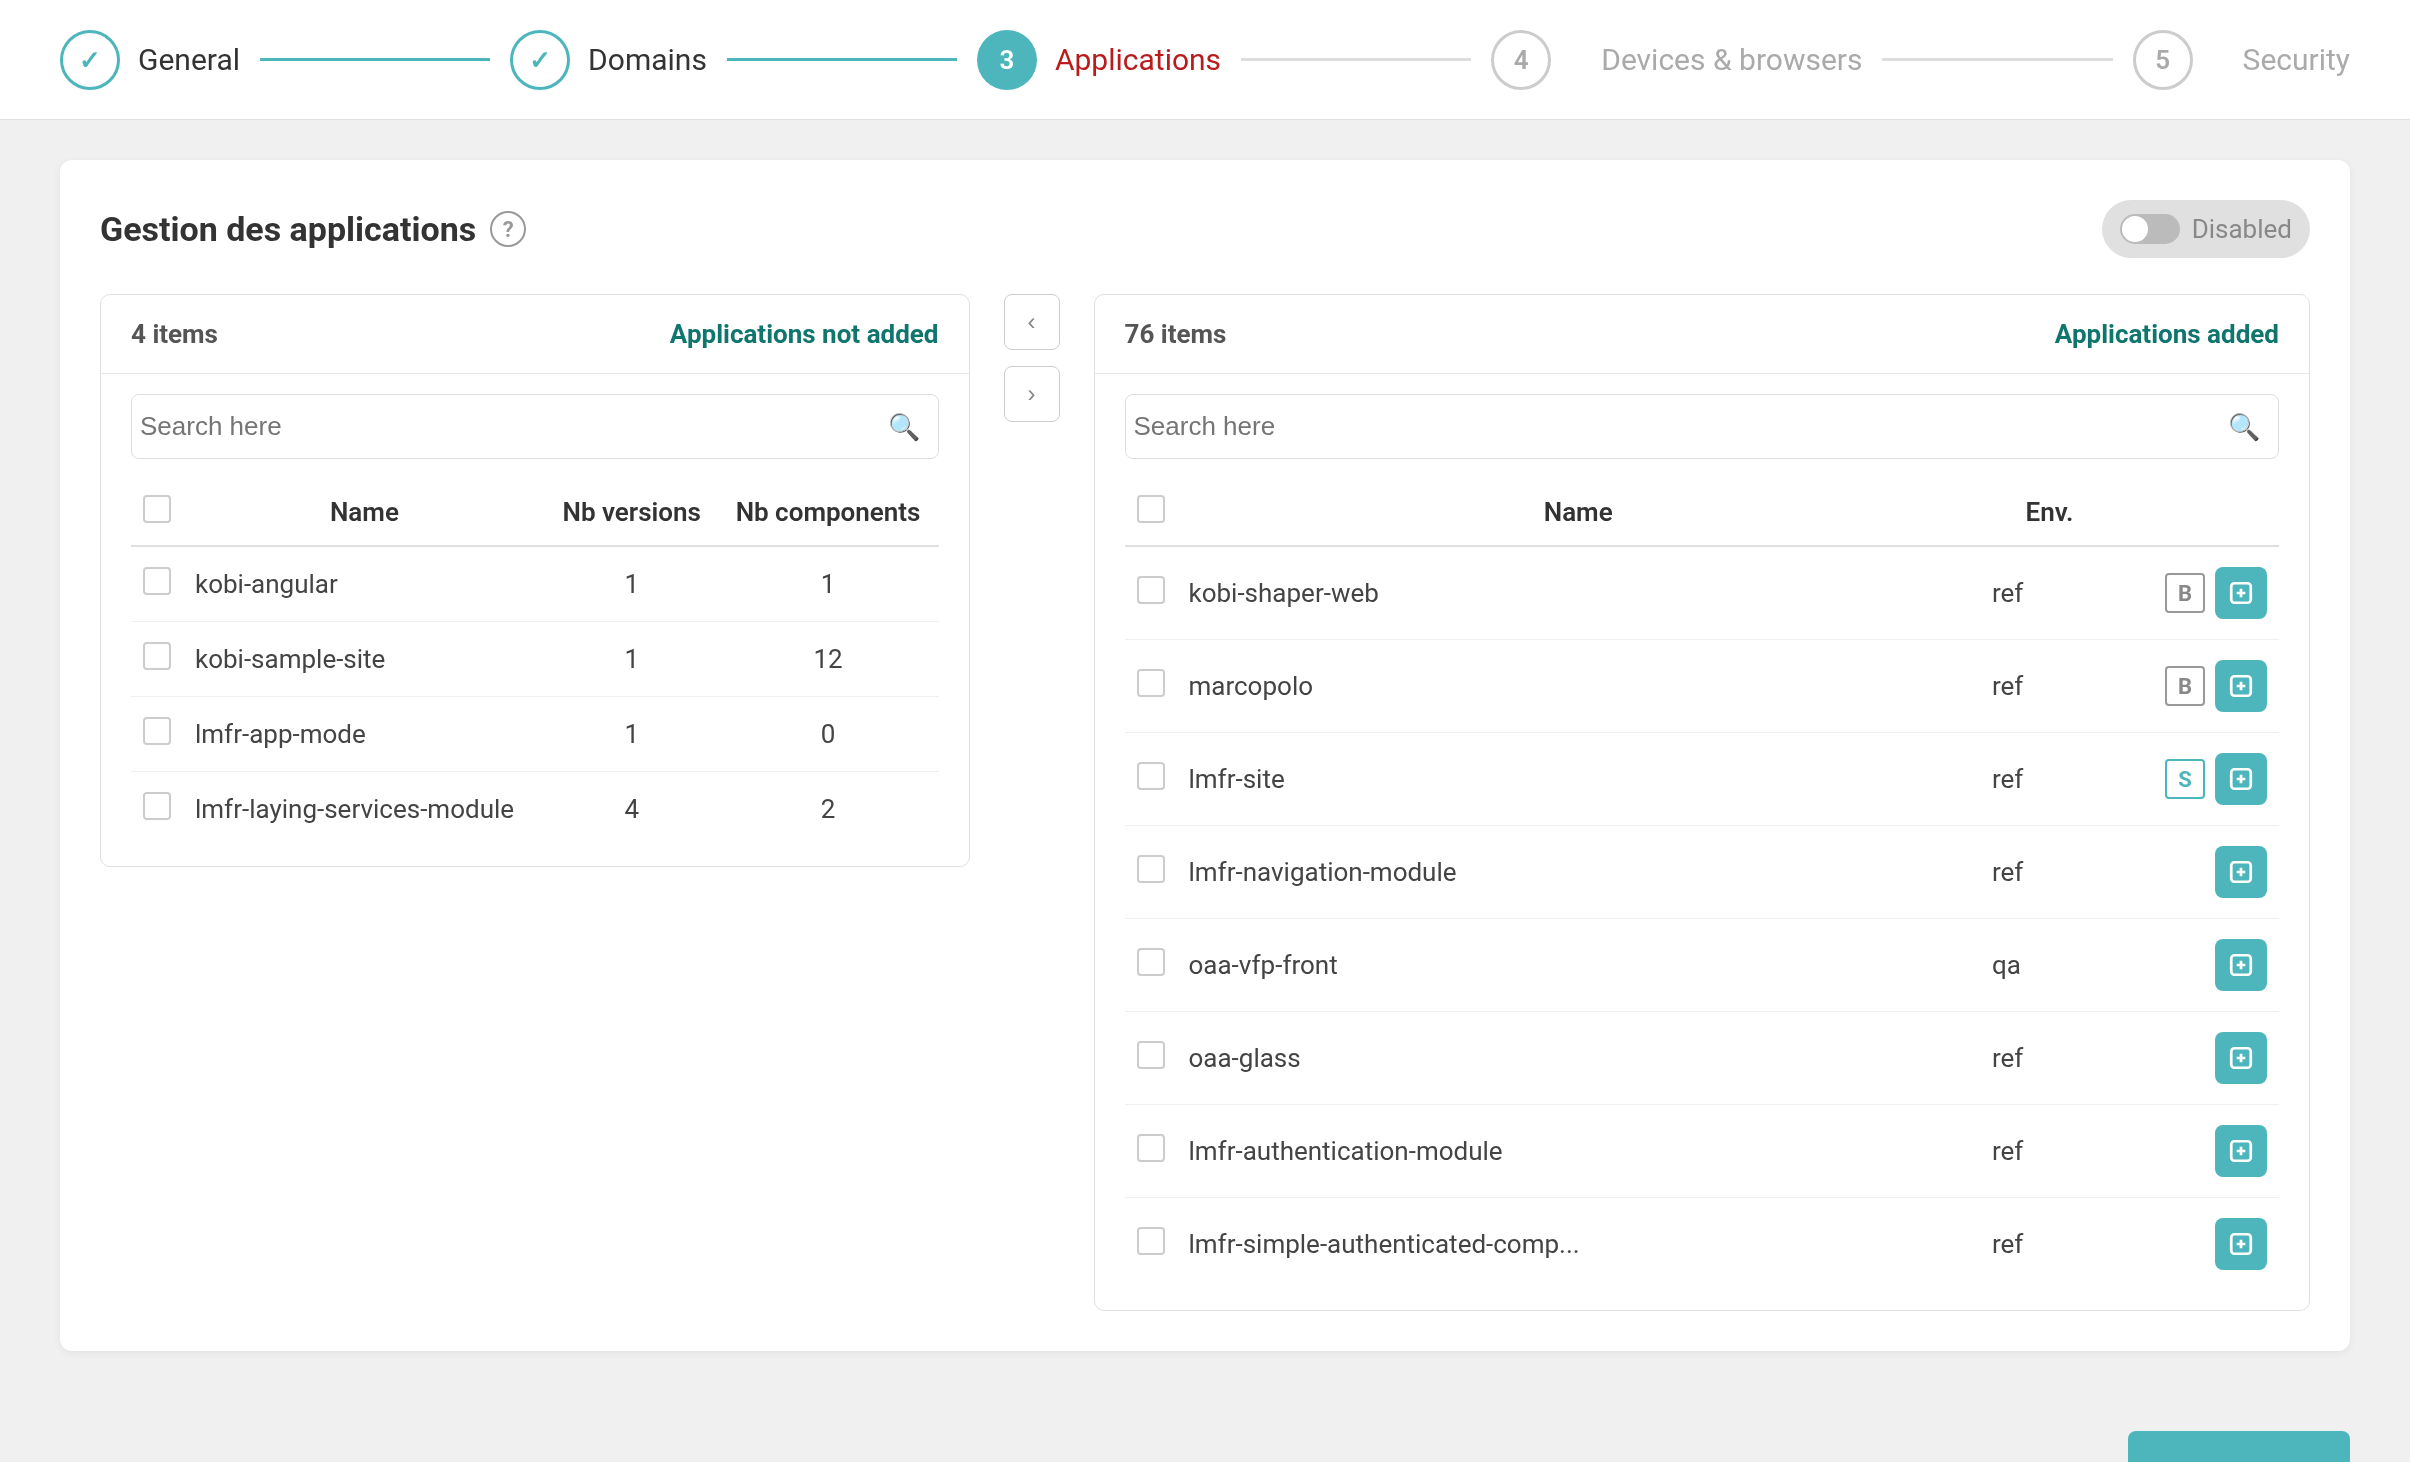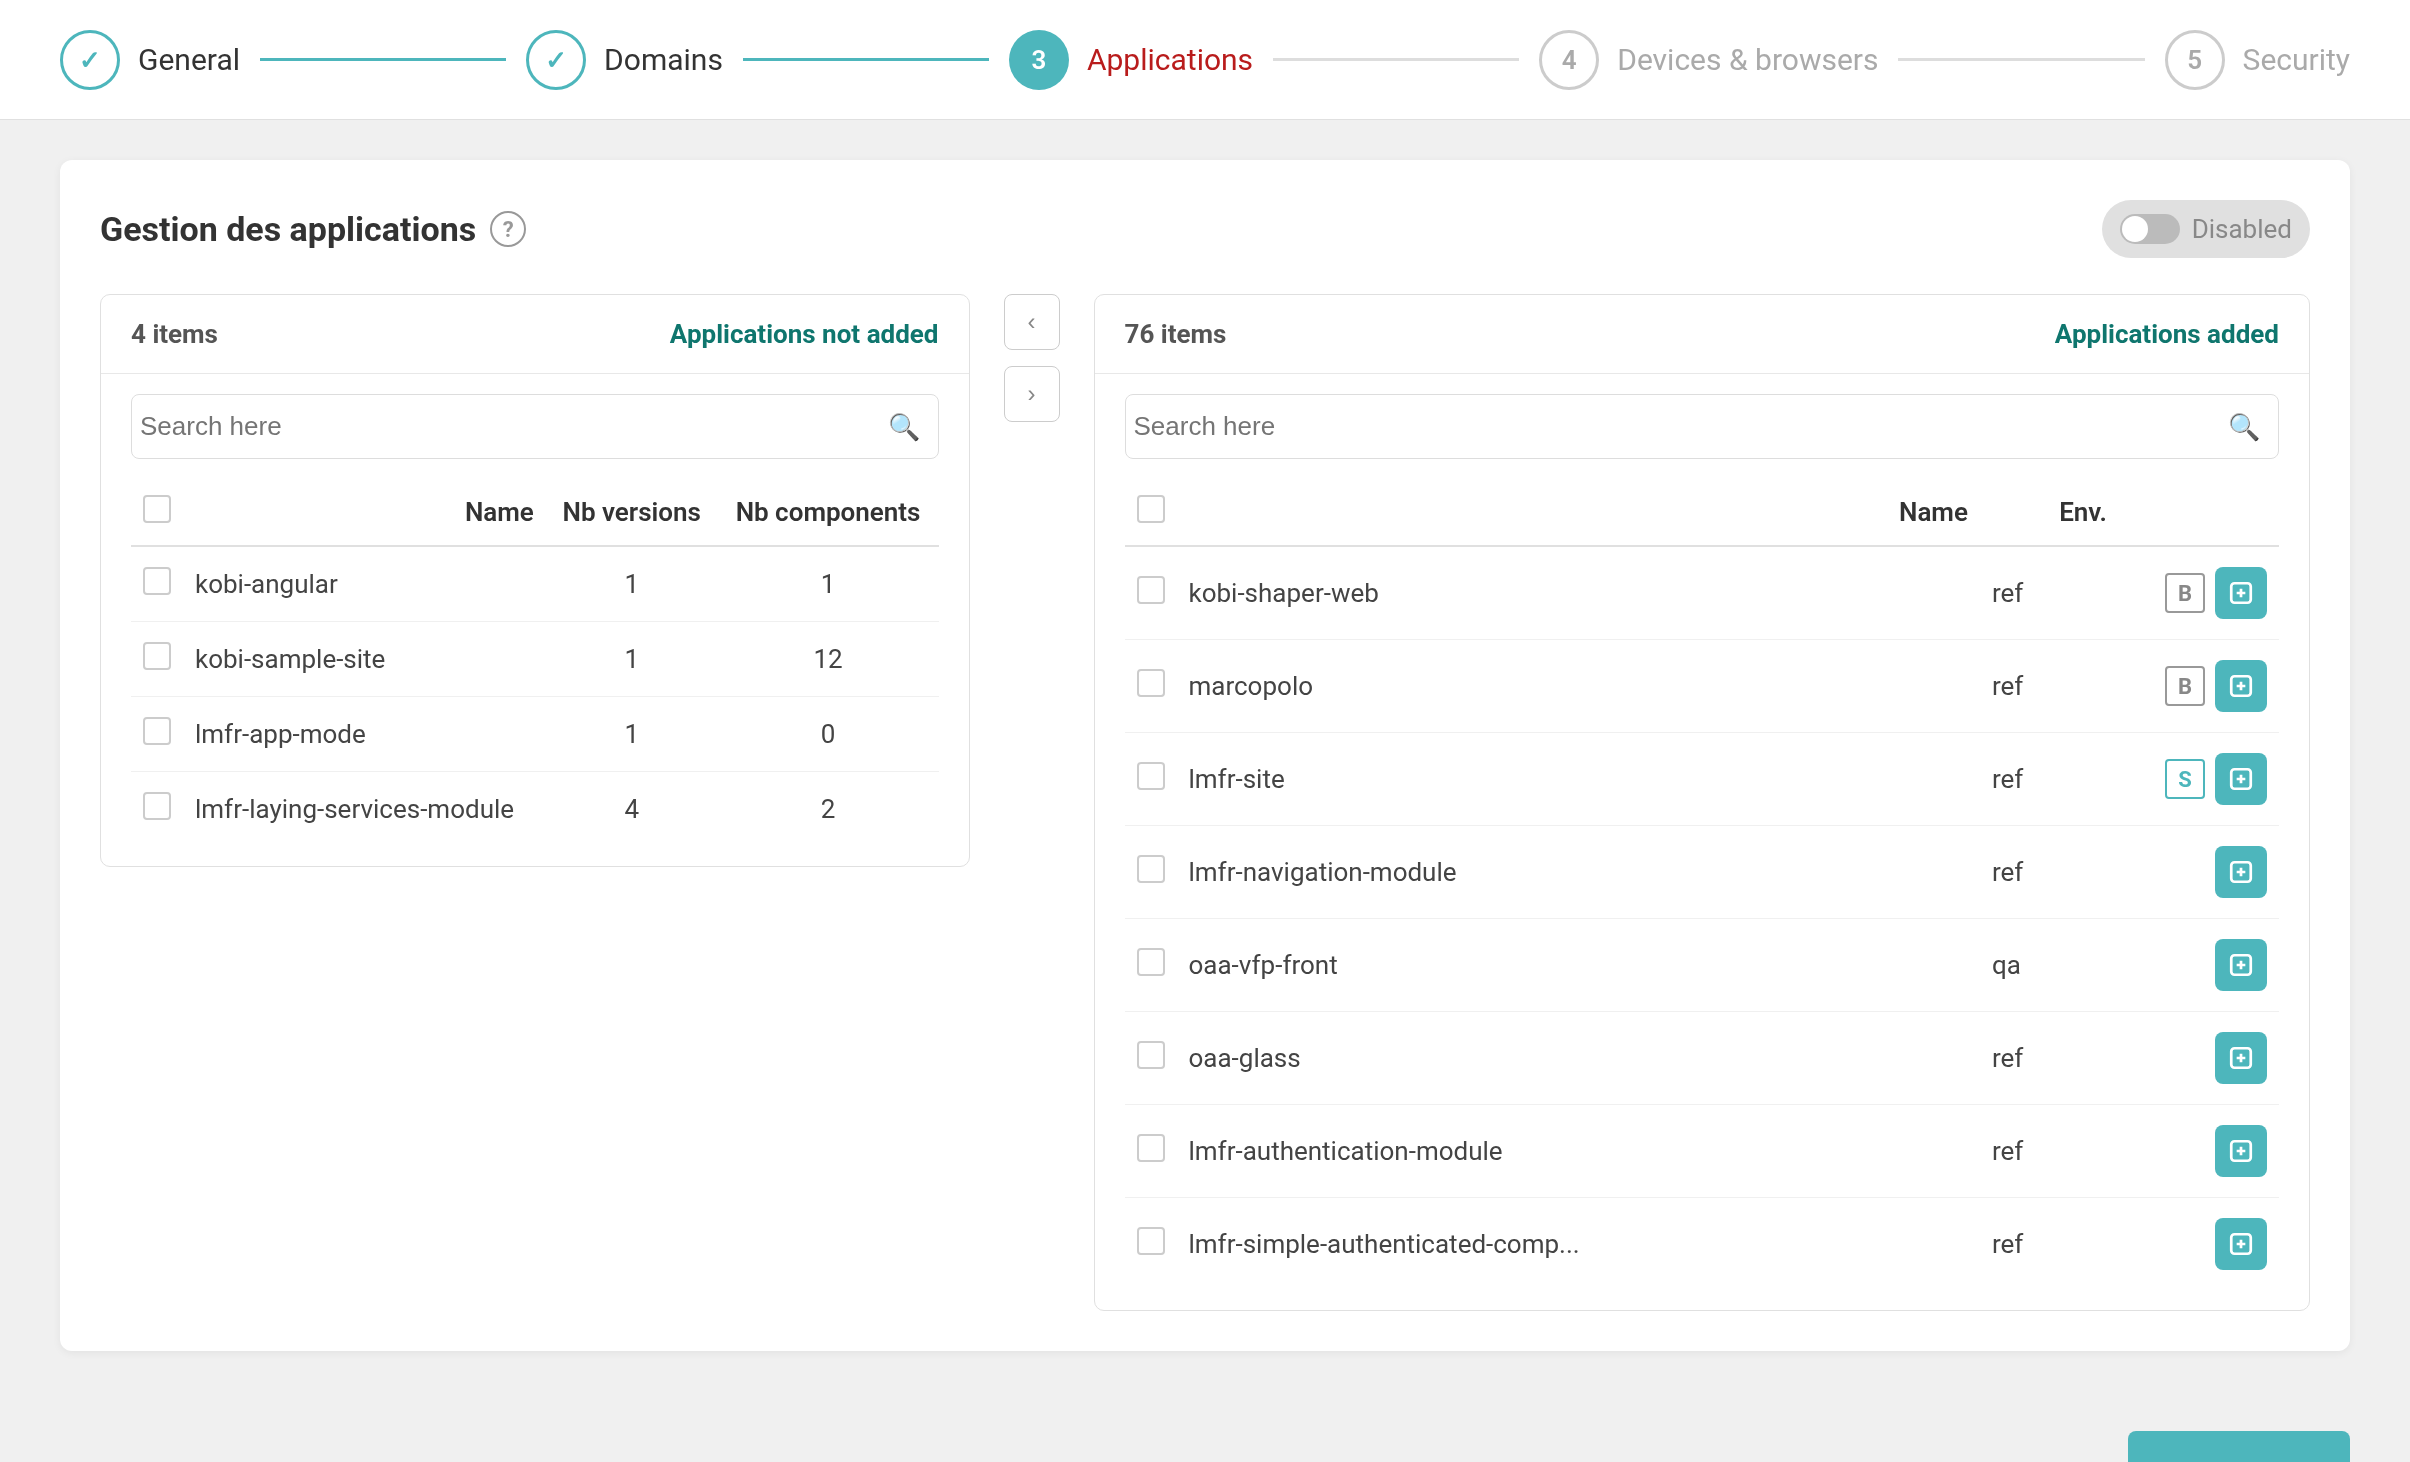--- a/index.html
+++ b/index.html
@@ -56,20 +56,21 @@
       font-size: 30px;
       color: #333;
       font-weight: 400;
     }
     .step-label.active {
       font-weight: 400;
       color: #b91c1c;
     }
     .step-label.inactive {
       color: #aaa;
+      margin-left: 32px;
     }
     .step-connector {
       flex: 1;
       height: 3px;
       background: #4db6bc;
       margin: 0 20px;
     }
     .step-connector.inactive {
       background: #ddd;
     }
@@ -213,21 +214,21 @@
       border-collapse: collapse;
     }
     thead tr {
       border-bottom: 2px solid #e0e0e0;
     }
     thead th {
       padding: 16px 12px;
       font-size: 26px;
       font-weight: 600;
       color: #333;
-      text-align: right;
+      text-align: center;
     }
     thead th.center { text-align: center; }
     tbody tr {
       border-bottom: 1px solid #f0f0f0;
     }
     tbody tr:last-child { border-bottom: none; }
     tbody td {
       padding: 20px 12px;
       font-size: 26px;
       color: #444;

